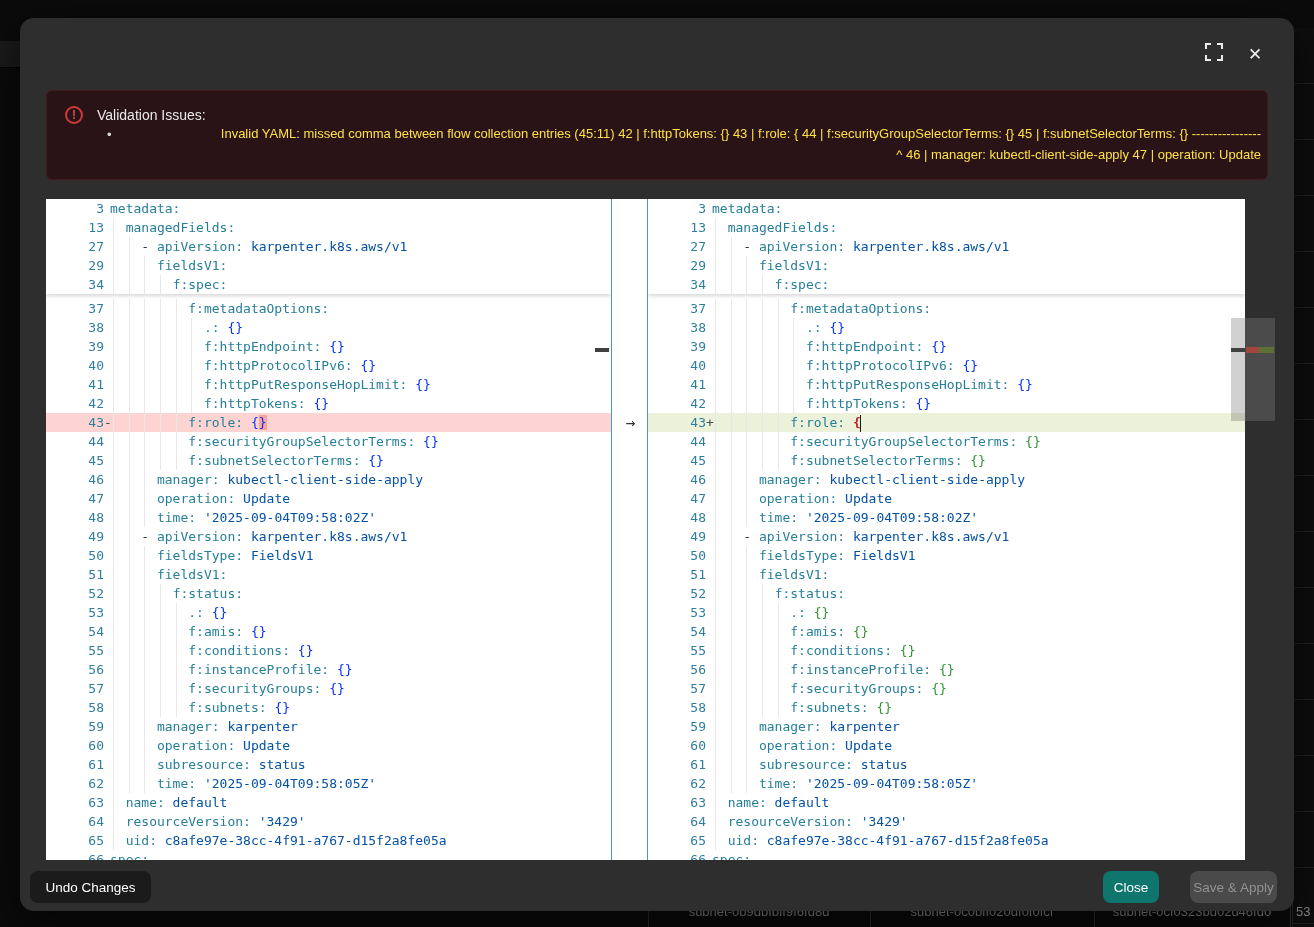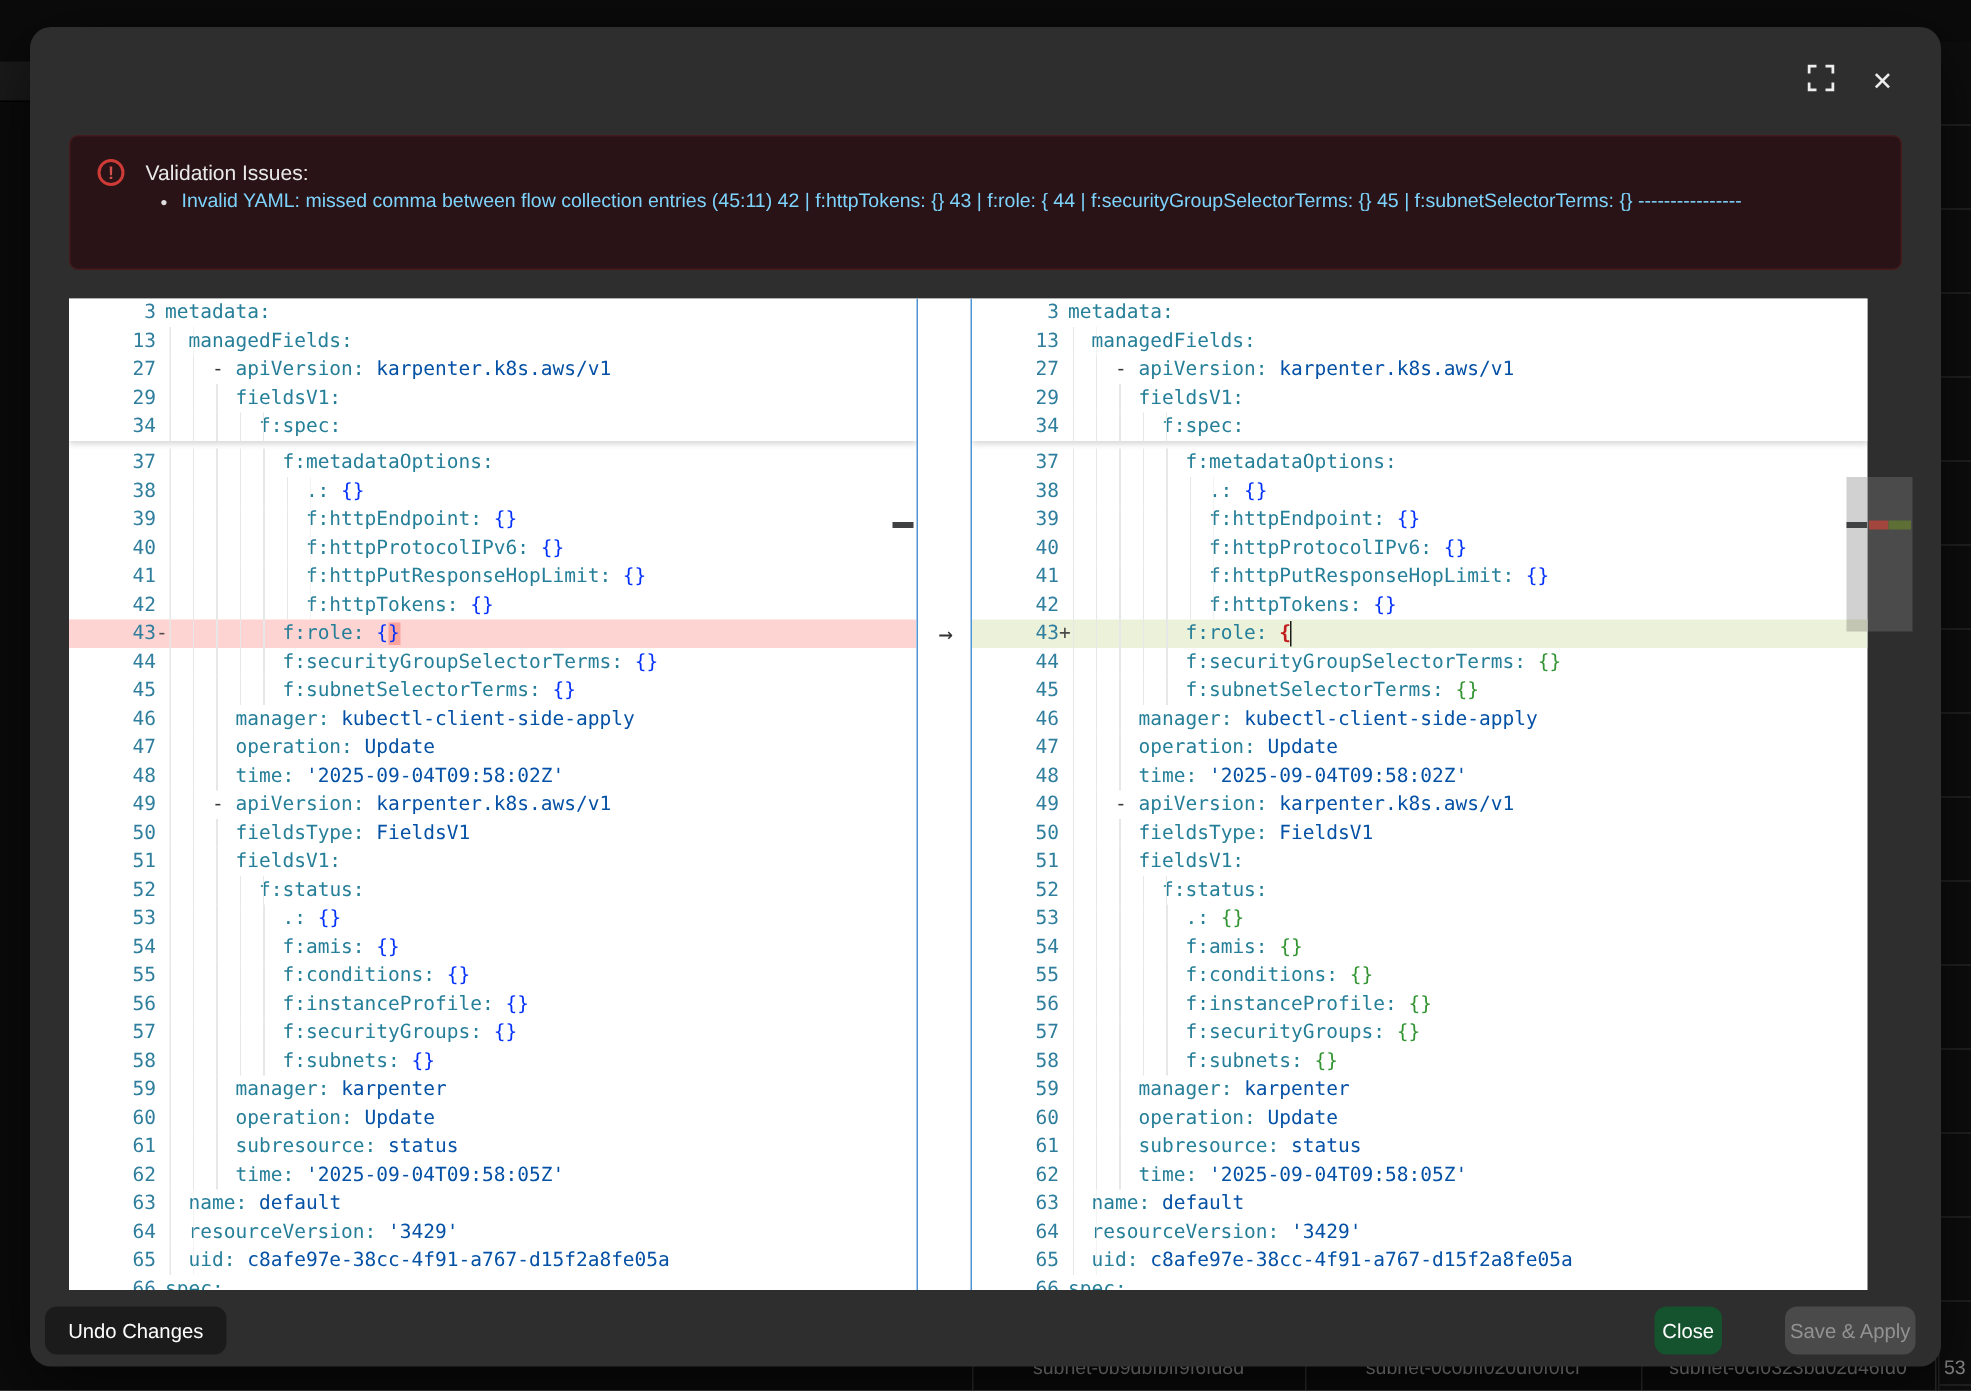--- a/index.html
+++ b/index.html
@@ -42,21 +42,21 @@
   .banner {
     position:absolute; left:26px; top:72px; width:1222px; height:90px;
     background:#291316; border:1px solid #451a1d; border-radius:6px;
   }
   .danger-icon {
     position:absolute; left:18px; top:15px; width:18px; height:18px; border:2px solid #cf3b36; border-radius:50%;
     color:#d4524c; font-size:12px; font-weight:bold; display:flex; align-items:center; justify-content:center;
   }
   .banner-heading { position:absolute; left:50px; top:16px; font-size:14px; color:#e9e9e9; }
   .banner-bullet { position:absolute; left:60px; top:36px; color:#dedede; font-size:13px; }
-  .banner-issue { position:absolute; left:74px; top:32px; width:1140px; color:#7dd3fc; font-size:13px; line-height:21px; }
+  .banner-issue { position:absolute; left:74px; top:32px; width:1140px; color:#fde047; font-size:13px; line-height:21px;text-align:right; }
   
   .editor {
     position:absolute; left:26px; top:181px; width:1199px; height:661px;
     background:#fff; overflow:hidden; font-family:"DejaVu Sans Mono", monospace; font-size:13px;
   }
   .pane { position:absolute; top:0; height:661px; overflow:hidden; }
   .pane-left  { left:0; width:565px; }
   .pane-right { left:602px; width:597px; }
   .sticky { position:absolute; left:0; right:0; top:0; height:95px; background:#fff; z-index:3; box-shadow:0 2px 4px rgba(0,0,0,.16); }
   .body { position:absolute; left:0; right:0; top:100px; z-index:1; }
@@ -95,21 +95,21 @@
   .ov-slider { position:absolute; left:0; top:119px; width:30px; height:103px; background:rgba(255,255,255,.14); }
   .ov-red   { position:absolute; left:1px;  top:148px; width:13px; height:6px; background:#a2453d; }
   .ov-green { position:absolute; left:14px; top:148px; width:15px; height:6px; background:#5e6f36; }
   
   .btn {
     position:absolute; top:853px; height:32px; border:none; border-radius:8px;
     font-family:"Liberation Sans", sans-serif; font-size:13.5px; color:#fff;
     display:flex; align-items:center; justify-content:center; cursor:pointer;
   }
   .btn-undo { left:10px; width:121px; background:#1b1b1b; }
-  .btn-close { left:1083px; width:45px; background:#14532d; }
+  .btn-close { left:1083px; width:56px; background:#0f766e; }
   .btn-save { left:1170px; width:87px; background:#4a4a4a; color:#929292; cursor:default; }
 </style>
 </head>
 <body>
 
 <div class="page">
 
   <div class="topbar">
     <div class="tb-sep" style="left:303px"></div>
     <div class="tb-sep" style="left:955px"></div>
@@ -168,20 +168,21 @@
     <div class="icon-btn icon-close">
       <span>✕</span>
     </div>
 
     <div class="banner">
       <div class="danger-icon">!</div>
       <div class="banner-heading">Validation Issues:</div>
       <div class="banner-bullet">•</div>
       <div class="banner-issue">
         <div>Invalid YAML: missed comma between flow collection entries (45:11) 42 | f:httpTokens: {} 43 | f:role: { 44 | f:securityGroupSelectorTerms: {} 45 | f:subnetSelectorTerms: {} ----------------</div>
+        <div>^ 46 | manager: kubectl-client-side-apply 47 | operation: Update</div>
       </div>
     </div>
 
     <div class="editor">
       <div class="pane pane-left">
         <div class="body" id="left-body">
             <div class="cl">
               <span class="ln">37</span>
               <span class="sg"></span>
               <span class="ct"><span class="guides" style="width: 10ch;"></span>          <span class="tk-k">f:metadataOptions:</span></span>

